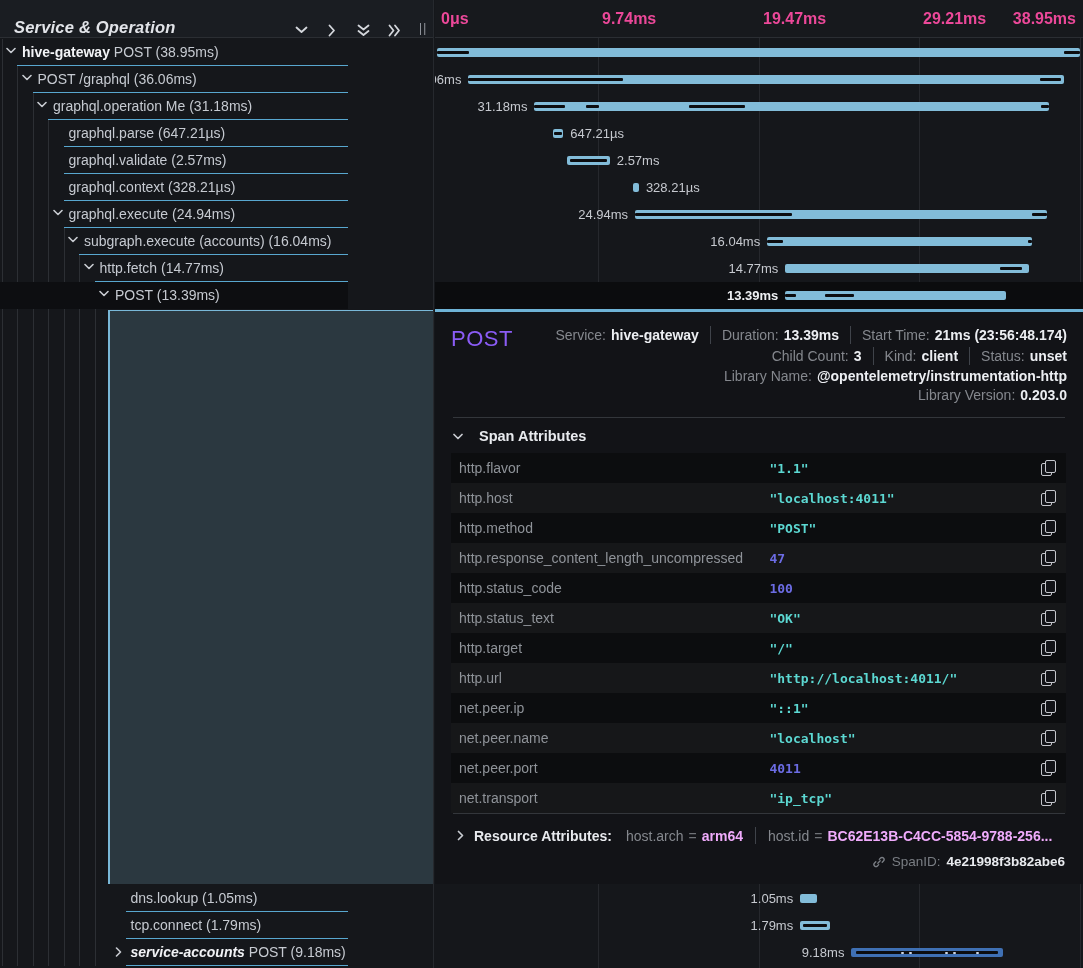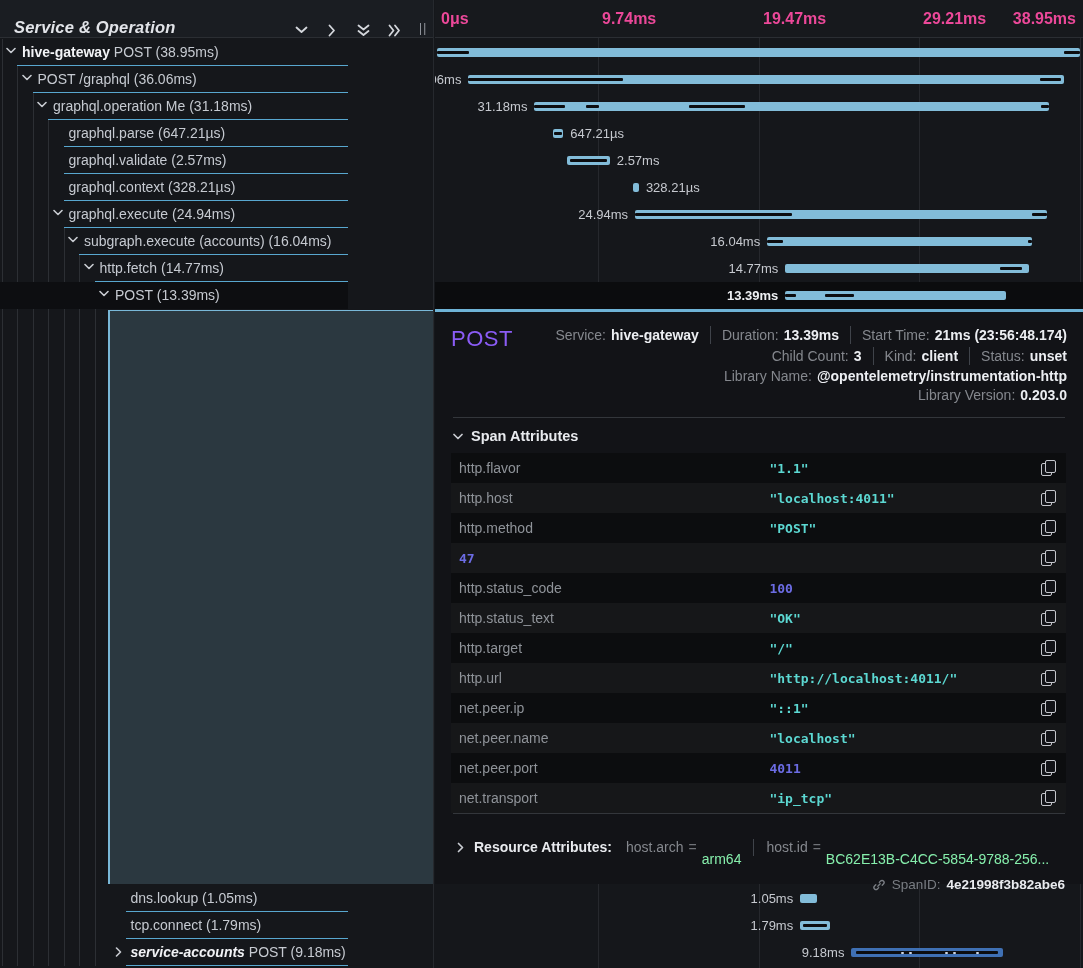--- a/index.html
+++ b/index.html
@@ -46,42 +46,42 @@
   #detail-head { display:flex; align-items:flex-start; }
   #detail-title { font-size:22px; color:#8b5cf6; font-weight:500; letter-spacing:.5px; padding-top:4px; }
   #meta { flex:1; display:flex; flex-direction:column; align-items:flex-end; gap:3px; padding-top:4px; }
   .meta-line { display:flex; align-items:center; font-size:14px; }
   .meta-item { display:flex; align-items:center; }
   .meta-item .lbl { color:#85888e; }
   .meta-item .val { color:#eceef2; font-weight:700; margin-left:5px; }
   .meta-sep { width:1px; height:18px; background:#3f434a; margin:0 11px; }
   #head-divider { height:1px; background:#33363b; margin:14px 2px 10px 2px; }
 
-  #attr-section-head { display:flex; align-items:center; gap:8px; margin:4px 0 9px 2px; color:#c9ccd2; cursor:pointer; }
+  #attr-section-head { display:flex; align-items:center; gap:16px; margin:4px 0 9px 2px; color:#c9ccd2; cursor:pointer; }
   #attr-section-head .sec-title { font-size:14.5px; font-weight:700; color:#e8eaee; }
   #attr-table { margin:0 1px 0 0; }
   .attr-row { display:flex; align-items:center; height:30px; padding:0 10px 0 8px; }
   .attr-row.odd { background:#0c0d0f; }
   .attr-row.even { background:#161719; }
   .attr-key { width:52%; font-size:14px; color:#8f9399; white-space:nowrap; overflow:hidden; }
   .attr-val { flex:1; font-family:"DejaVu Sans Mono",monospace; font-size:13px; font-weight:700; white-space:nowrap; overflow:hidden; }
   .attr-val.string { color:#5cd8d2; }
   .attr-val.number { color:#6c6ce4; }
   .copy-btn { width:15px; height:16px; position:relative; cursor:pointer; flex:0 0 auto; }
   .copy-btn::before { content:""; position:absolute; left:0; top:3px; width:9px; height:11px; border:1.5px solid #c4c6cc; border-radius:2px; background:#121317; }
   .copy-btn::after { content:""; position:absolute; left:4px; top:0; width:9px; height:11px; border:1.5px solid #c4c6cc; border-radius:2px; background:#121317; }
   #table-divider { height:1px; background:#33363b; margin:0 2px; }
 
   #resource-line { display:flex; align-items:center; margin:13px 2px 0 2px; font-size:14px; white-space:nowrap; overflow:hidden; }
   #resource-line .chev { color:#c9ccd2; margin:0 10px 0 4px; display:flex; }
   #resource-line .res-title { font-weight:700; color:#e8eaee; margin-right:14px; }
   .res-pair { display:flex; align-items:center; }
   .res-pair .k { color:#85888e; }
   .res-pair .eq { color:#6f7277; margin:0 5px; }
-  .res-pair .v { color:#86efac; font-weight:400;margin-top:24px; }
+  .res-pair .v { color:#f0abfc; font-weight:700; }
   .res-sep { width:1px; height:17px; background:#3f434a; margin:0 12px; }
 
   #spanid-line { display:flex; align-items:center; justify-content:flex-end; gap:6px; margin:10px 2px 0 0; font-size:13.5px; }
   #spanid-line .lbl { color:#797d83; }
   #spanid-line .val { color:#e9ebef; font-weight:700; }
 
   svg.ic { display:block; }
 </style>
 </head>
 <body>
@@ -391,20 +391,21 @@
             <span class="attr-key">http.host</span>
             <span class="attr-val string">"localhost:4011"</span>
             <span class="copy-btn"></span>
           </div>
           <div class="attr-row odd">
             <span class="attr-key">http.method</span>
             <span class="attr-val string">"POST"</span>
             <span class="copy-btn"></span>
           </div>
           <div class="attr-row even">
+            <span class="attr-key">http.response_content_length_uncompressed</span>
             <span class="attr-val number">47</span>
             <span class="copy-btn"></span>
           </div>
           <div class="attr-row odd">
             <span class="attr-key">http.status_code</span>
             <span class="attr-val number">100</span>
             <span class="copy-btn"></span>
           </div>
           <div class="attr-row even">
             <span class="attr-key">http.status_text</span>

